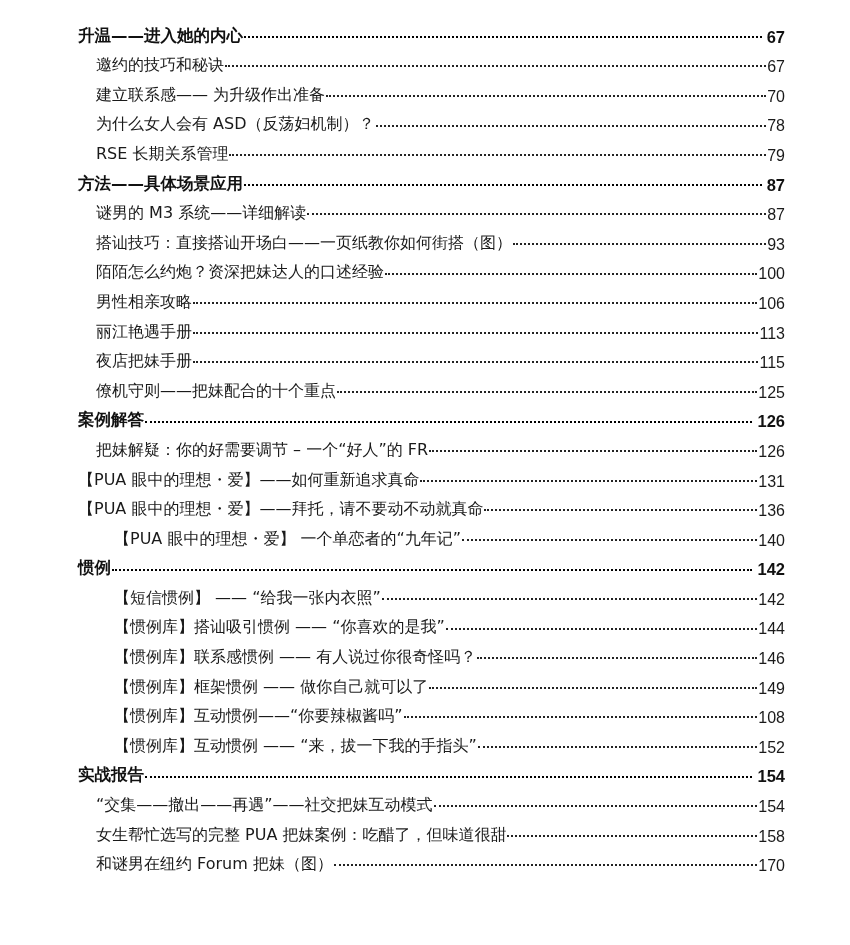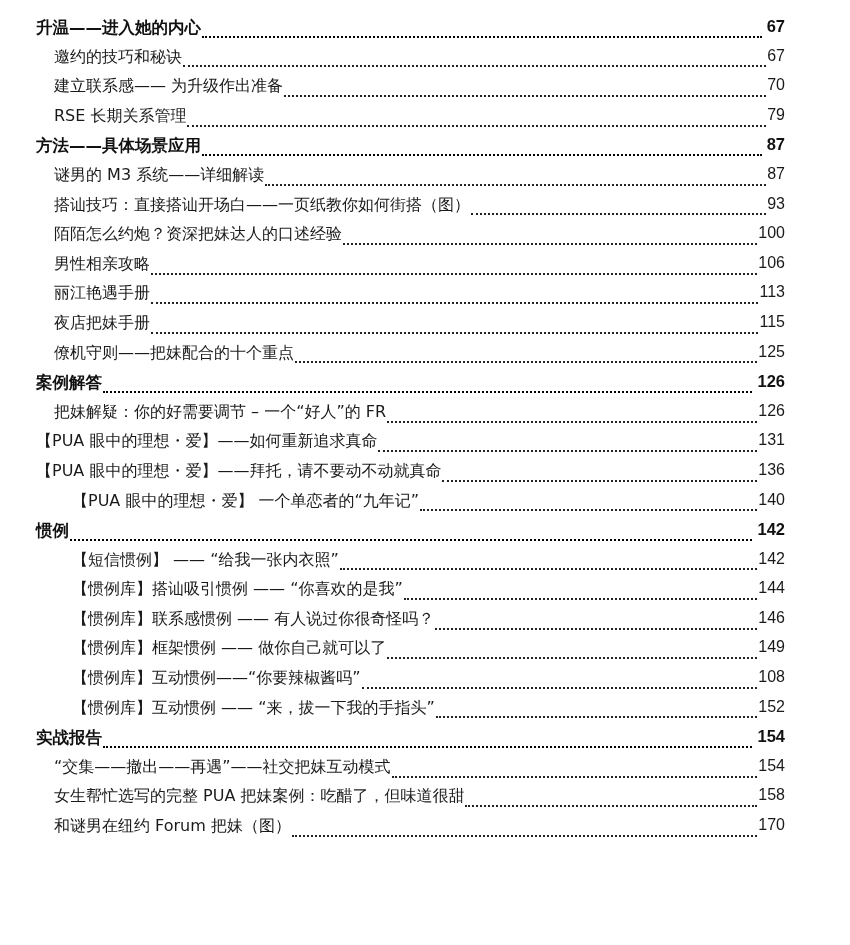--- a/index.html
+++ b/index.html
@@ -5,22 +5,22 @@
   html, body { margin: 0; padding: 0; background: #ffffff; }
   body {
     width: 850px; height: 945px; overflow: hidden; position: relative;
     font-family: "DejaVu Sans", "Liberation Sans", sans-serif;
     color: #111111;
   }
   .toc {
     position: absolute; left: 0; top: 17px; width: 850px;
   }
   .row {
-    position: relative; height: 29.6px; display: flex; align-items: flex-start;
-    box-sizing: border-box; padding-right: 65px;
+    position: relative; height: 29.6px; display: flex; align-items: flex-end;
+    box-sizing: border-box; padding-right: 65px; margin-left: 42px;
   }
   .row.h1 { padding-left: 36px; font-weight: bold; font-size: 16.5px; }
   .row.h2 { padding-left: 54px; font-weight: normal; font-size: 16px; color: #1a1a1a; }
   .row .title { white-space: pre; flex: 0 0 auto; }
   .row .leader {
     flex: 1 1 auto; margin: 0 1px; height: 1em; align-self: center;
     border-bottom: 2px dotted #222; transform: translateY(-3px);
   }
   .row.h1 .leader { border-bottom: 2.5px dotted #000; }
   .row .page {
@@ -42,20 +42,25 @@
   </div>
   <div class="row h2">
     <span class="title">邀约的技巧和秘诀</span>
     <span class="leader"></span>
     <span class="page">67</span>
   </div>
   <div class="row h2">
     <span class="title">建立联系感—— 为升级作出准备</span>
     <span class="leader"></span>
     <span class="page">70</span>
+  </div>
+  <div class="row h2">
+    <span class="title">为什么女人会有 ASD（反荡妇机制）？</span>
+    <span class="leader"></span>
+    <span class="page">78</span>
   </div>
   <div class="row h2">
     <span class="title">RSE 长期关系管理</span>
     <span class="leader"></span>
     <span class="page">79</span>
   </div>
 
   <div class="row h1">
     <span class="title">方法——具体场景应用</span>
     <span class="leader"></span>

